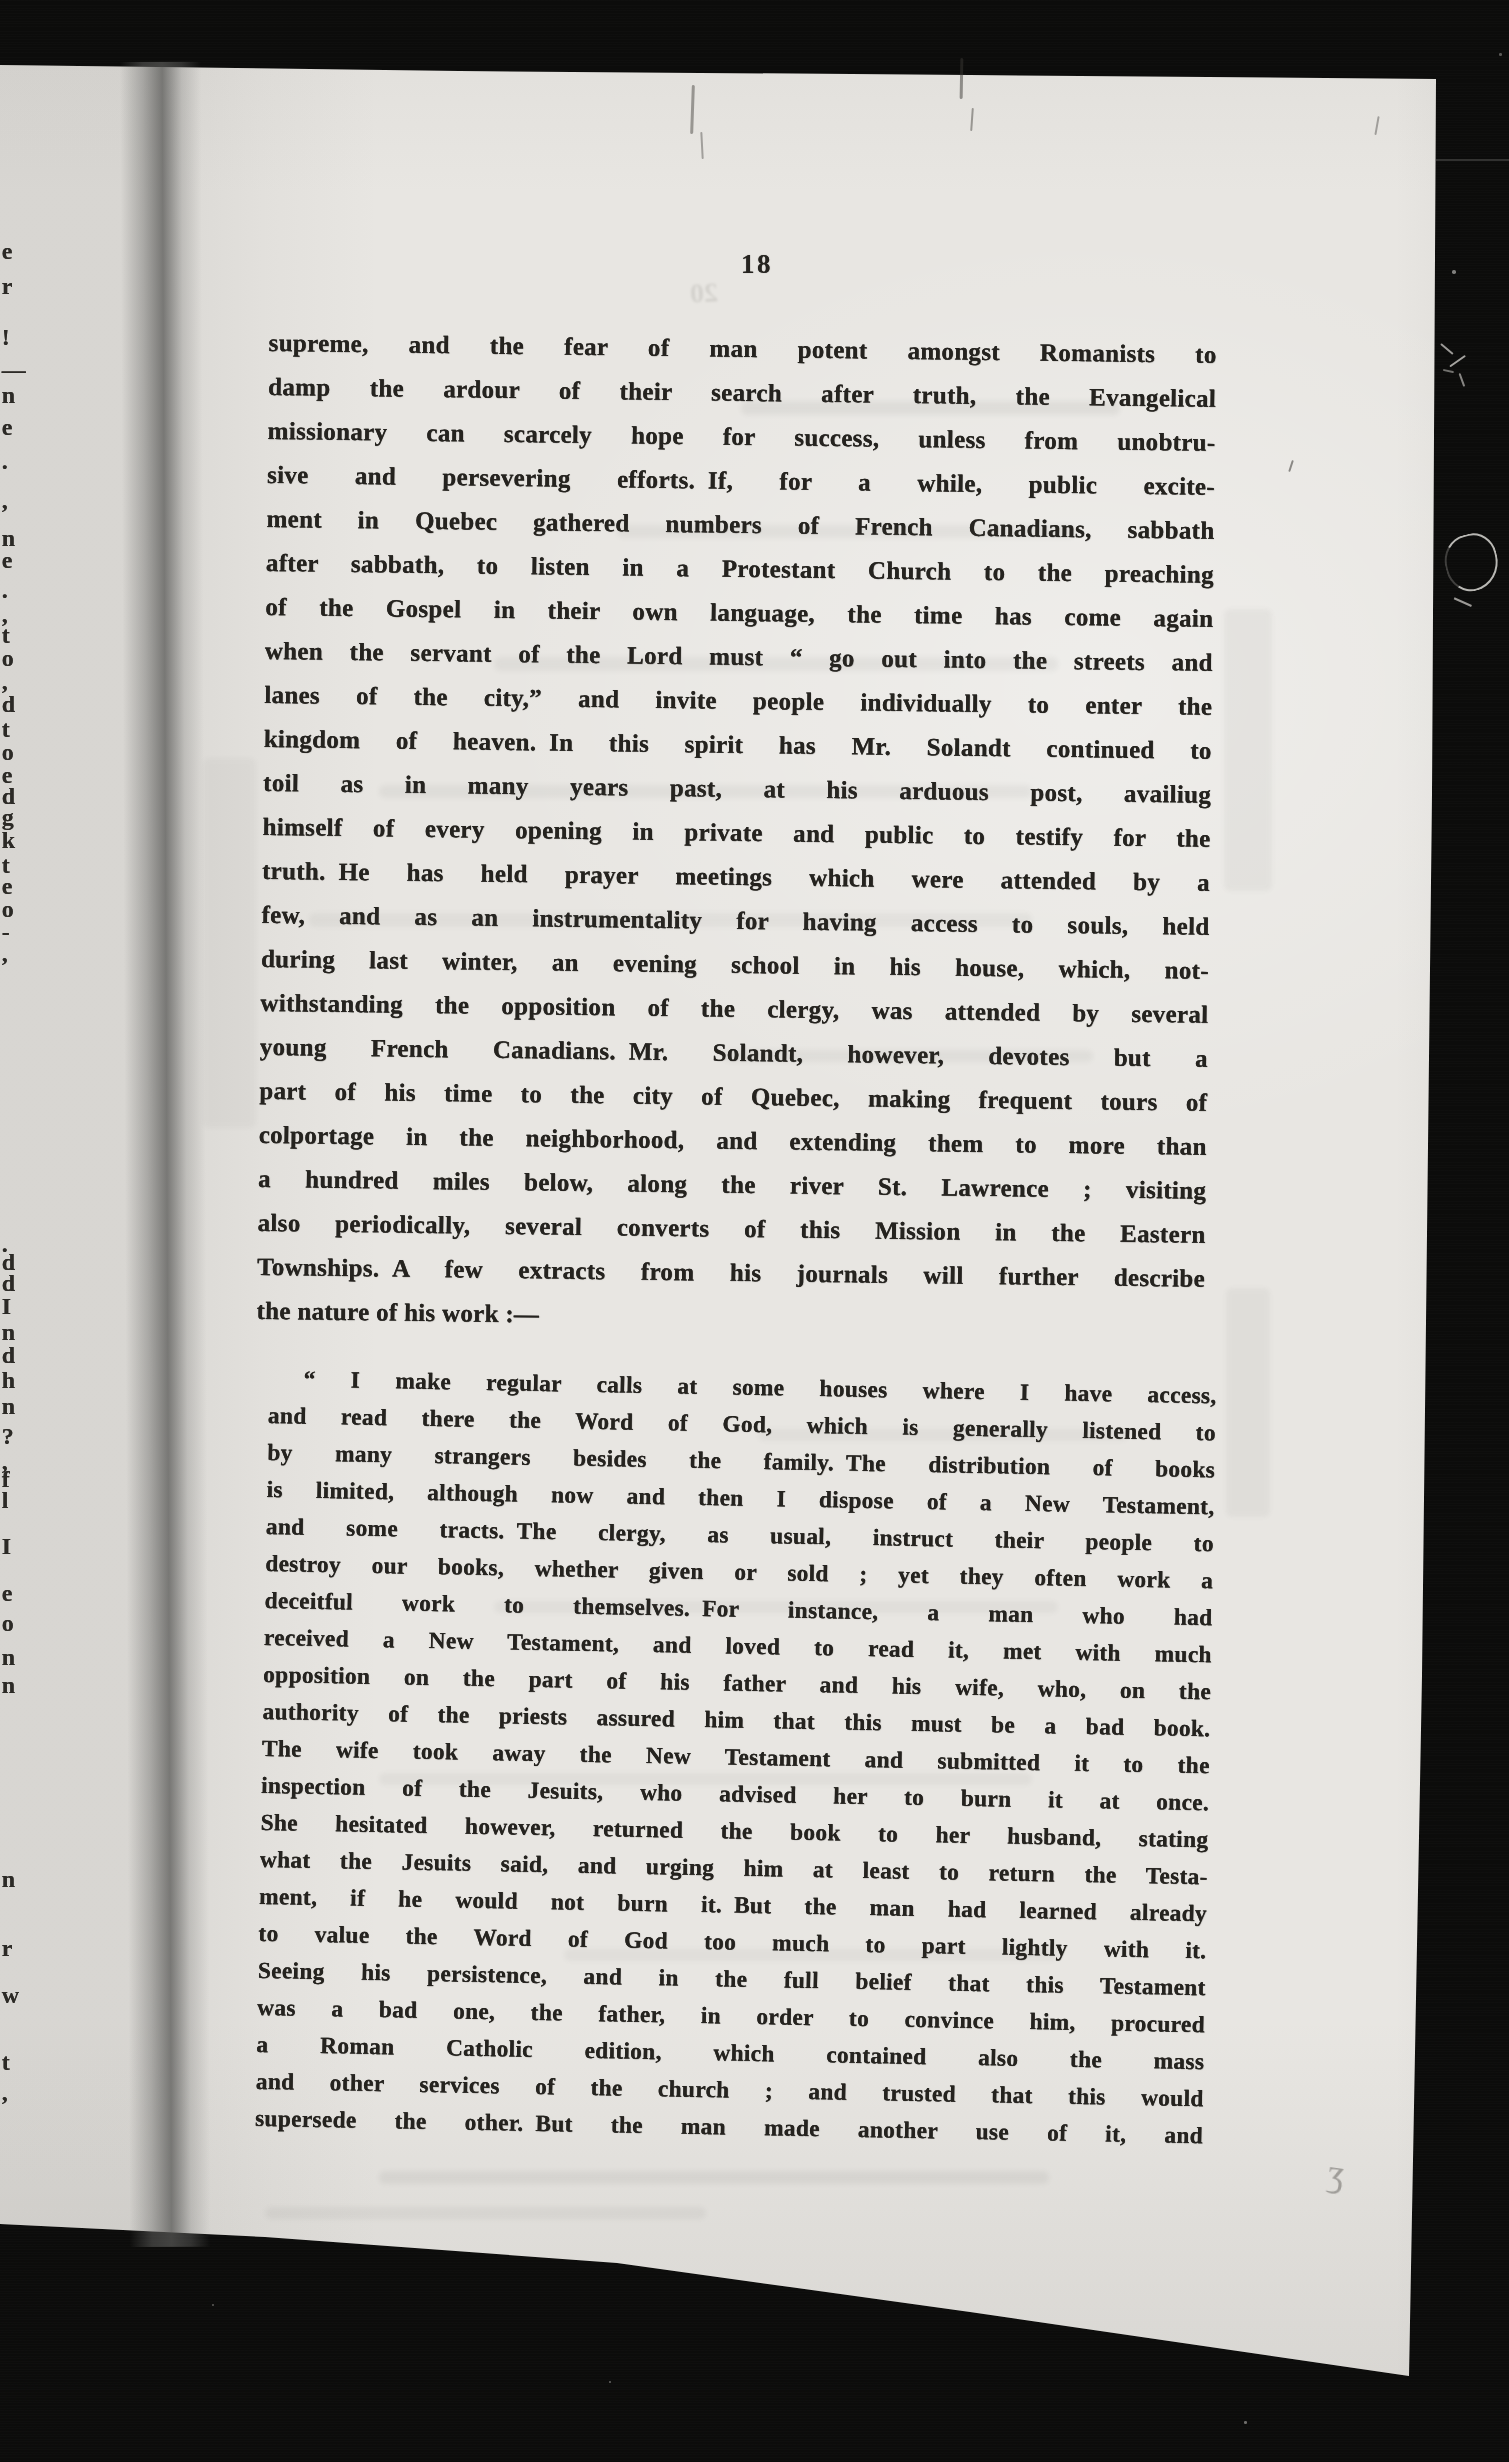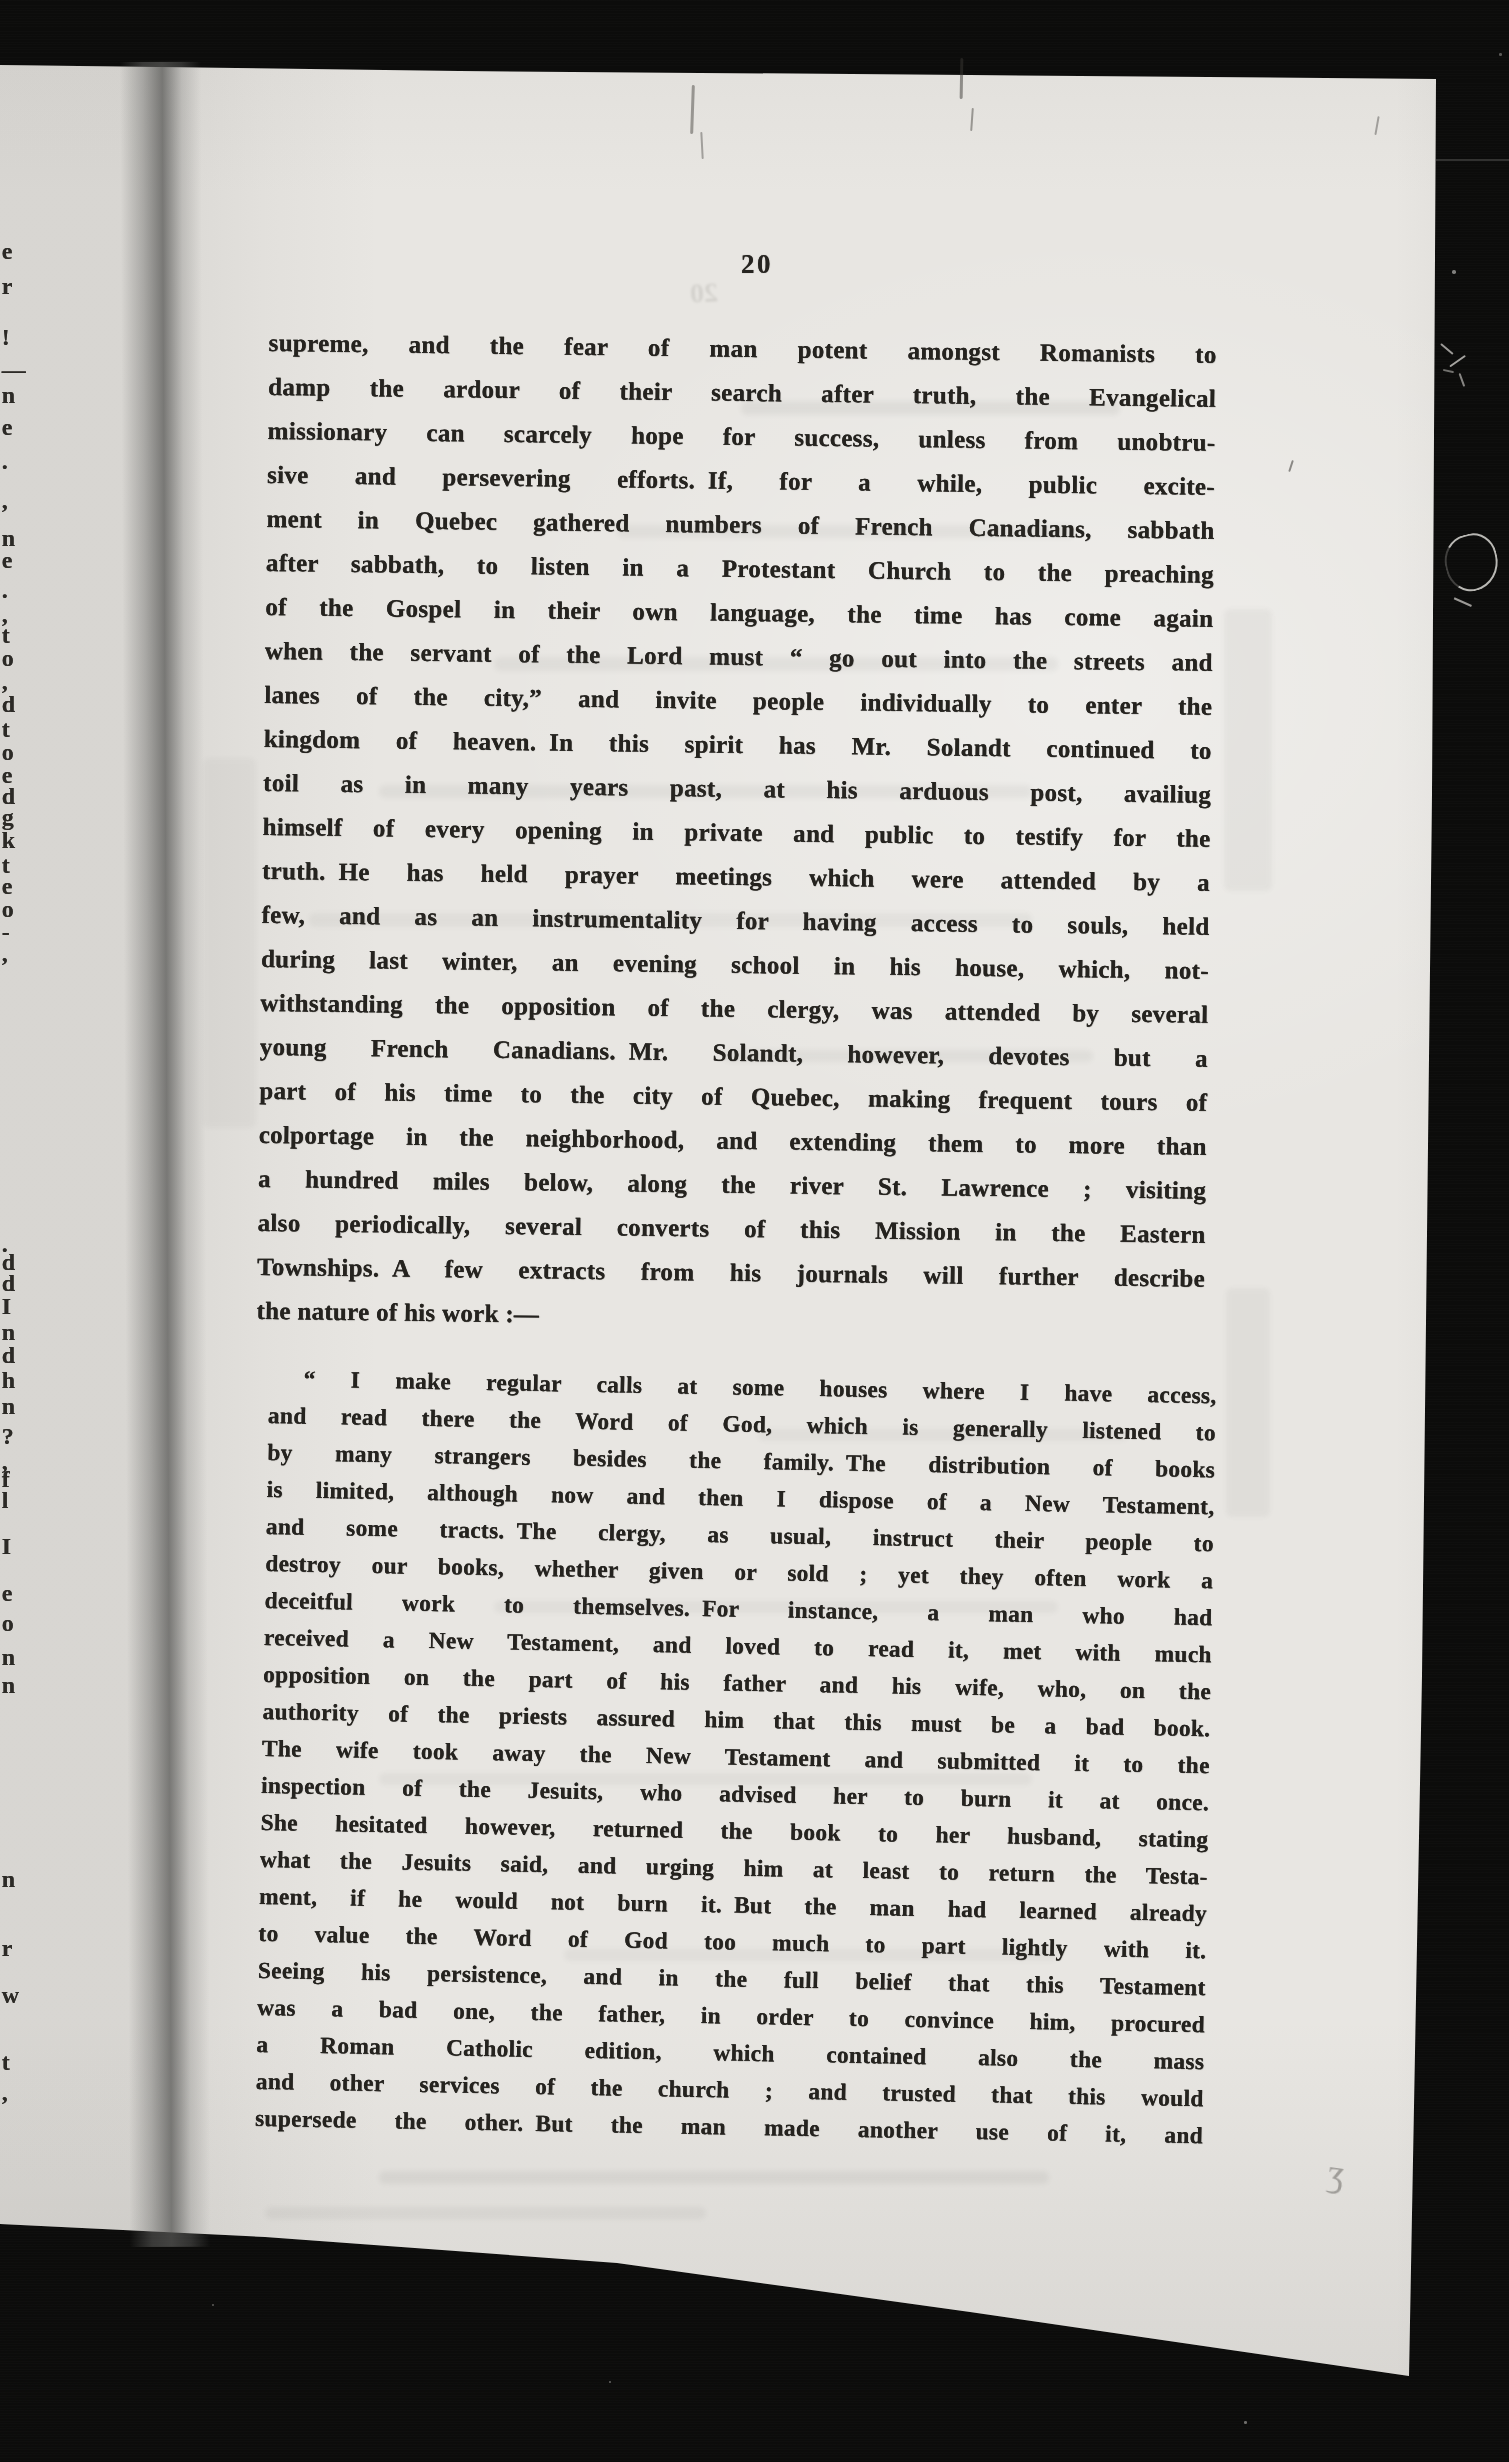--- a/index.html
+++ b/index.html
@@ -112,21 +112,21 @@
         <span class="frag" style="top: 1579px;">n</span>
         <span class="frag" style="top: 1607px;">n</span>
         <span class="frag" style="top: 1801px;">n</span>
         <span class="frag" style="top: 1870px;">r</span>
         <span class="frag" style="top: 1917px;">w</span>
         <span class="frag" style="top: 1984px;">t</span>
         <span class="frag" style="top: 2014px;">,</span>
       </div>
   </div>
 
-  <div class="pageno">20</div>
+  <div class="pageno">18</div>
   <div class="ghostno">20</div>
 
   <div class="textblock p1" id="para1">
       <div class="tline">supreme, and the fear of man potent amongst Romanists to</div>
       <div class="tline">damp the ardour of their search after truth, the Evangelical</div>
       <div class="tline">missionary can scarcely hope for success, unless from unobtru-</div>
       <div class="tline">sive and persevering efforts. If, for a while, public excite-</div>
       <div class="tline">ment in Quebec gathered numbers of French Canadians, sabbath</div>
       <div class="tline">after sabbath, to listen in a Protestant Church to the preaching</div>
       <div class="tline">of the Gospel in their own language, the time has come again</div>

